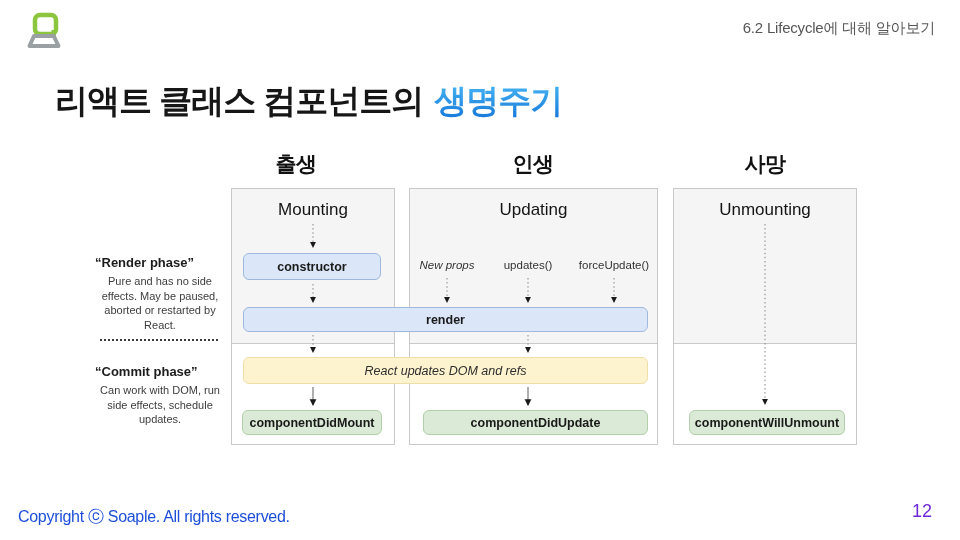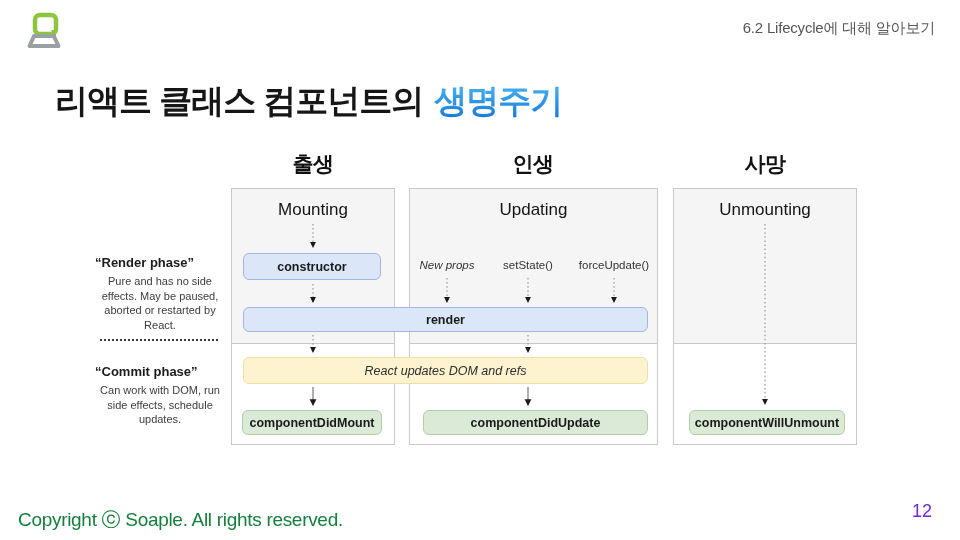--- a/index.html
+++ b/index.html
@@ -75,21 +75,21 @@
   .phase-divider {
     position:absolute; left:100px; top:339px; width:118px; height:0;
     border-top:2px dotted #3a3a3a;
   }
 
   .arrows { position:absolute; left:0; top:0; z-index:2; pointer-events:none; }
 
   
   .copyright {
     position:absolute; left:18px; top:507px;
-    font-size:19px; color:#15803d; letter-spacing:-0.3px;
+    font-size:16px; color:#1d4ed8; letter-spacing:-0.3px;
   }
   .page-number {
     position:absolute; right:28px; top:501px;
     font-size:18px; color:#6d28d9;
   }
 </style>
 </head>
 <body>
 
 <div class="slide">
@@ -97,21 +97,21 @@
   <svg class="logo" viewBox="0 0 44 40">
     <rect x="13" y="3" width="21" height="19" rx="5" fill="none" stroke="#8cc63e" stroke-width="4.5"></rect>
     <line x1="31.75" y1="18" x2="31.75" y2="26" stroke="#8cc63e" stroke-width="4.5"></line>
     <path d="M29 24 H12 L7.5 34 H36.5 L31.5 23.5" fill="none" stroke="#9aa0a3" stroke-width="4" stroke-linejoin="round" stroke-linecap="round"></path>
   </svg>
 
   <div class="section-ref">6.2 Lifecycle에 대해 알아보기</div>
 
   <h1 class="title"><span>리액트 클래스 컴포넌트의</span><span class="accent">생명주기</span></h1>
 
-  <div class="stage-label" style="left:253px;">출생</div>
+  <div class="stage-label" style="left:236px;">출생</div>
   <div class="stage-label" style="left:473px;">인생</div>
   <div class="stage-label" style="left:705px;">사망</div>
 
   <div class="col" style="left:231px; width:164px;">
     <div class="col-top"><span>Mounting</span></div>
     <div class="col-bottom"></div>
   </div>
   <div class="col" style="left:409px; width:249px;">
     <div class="col-top"><span>Updating</span></div>
     <div class="col-bottom"></div>
@@ -146,21 +146,21 @@
   </svg>
 
   <div class="box blue" style="left:243px; top:253px; width:138px; height:27px;">constructor</div>
   <div class="box blue" style="left:243px; top:307px; width:405px; height:25px;">render</div>
   <div class="box yellow" style="left:243px; top:357px; width:405px; height:27px;">React updates DOM and refs</div>
   <div class="box green" style="left:242px; top:410px; width:140px; height:25px;">componentDidMount</div>
   <div class="box green" style="left:423px; top:410px; width:225px; height:25px;">componentDidUpdate</div>
   <div class="box green" style="left:689px; top:410px; width:156px; height:25px;">componentWillUnmount</div>
 
   <div class="trigger italic" style="left:402px; width:90px;">New props</div>
-  <div class="trigger" style="left:483px; width:90px;">setState()</div>
+  <div class="trigger" style="left:483px; width:90px;">updates()</div>
   <div class="trigger" style="left:564px; width:100px;">forceUpdate()</div>
 
   <div class="note-title" style="top:255px;">“Render phase”</div>
   <div class="note-desc" style="top:274px;">Pure and has no side effects. May be paused, aborted or restarted by React.</div>
   <div class="phase-divider"></div>
   <div class="note-title" style="top:364px;">“Commit phase”</div>
   <div class="note-desc" style="top:383px;">Can work with DOM, run side effects, schedule updates.</div>
 
   <div class="copyright">Copyright ⓒ Soaple. All rights reserved.</div>
   <div class="page-number">12</div>

